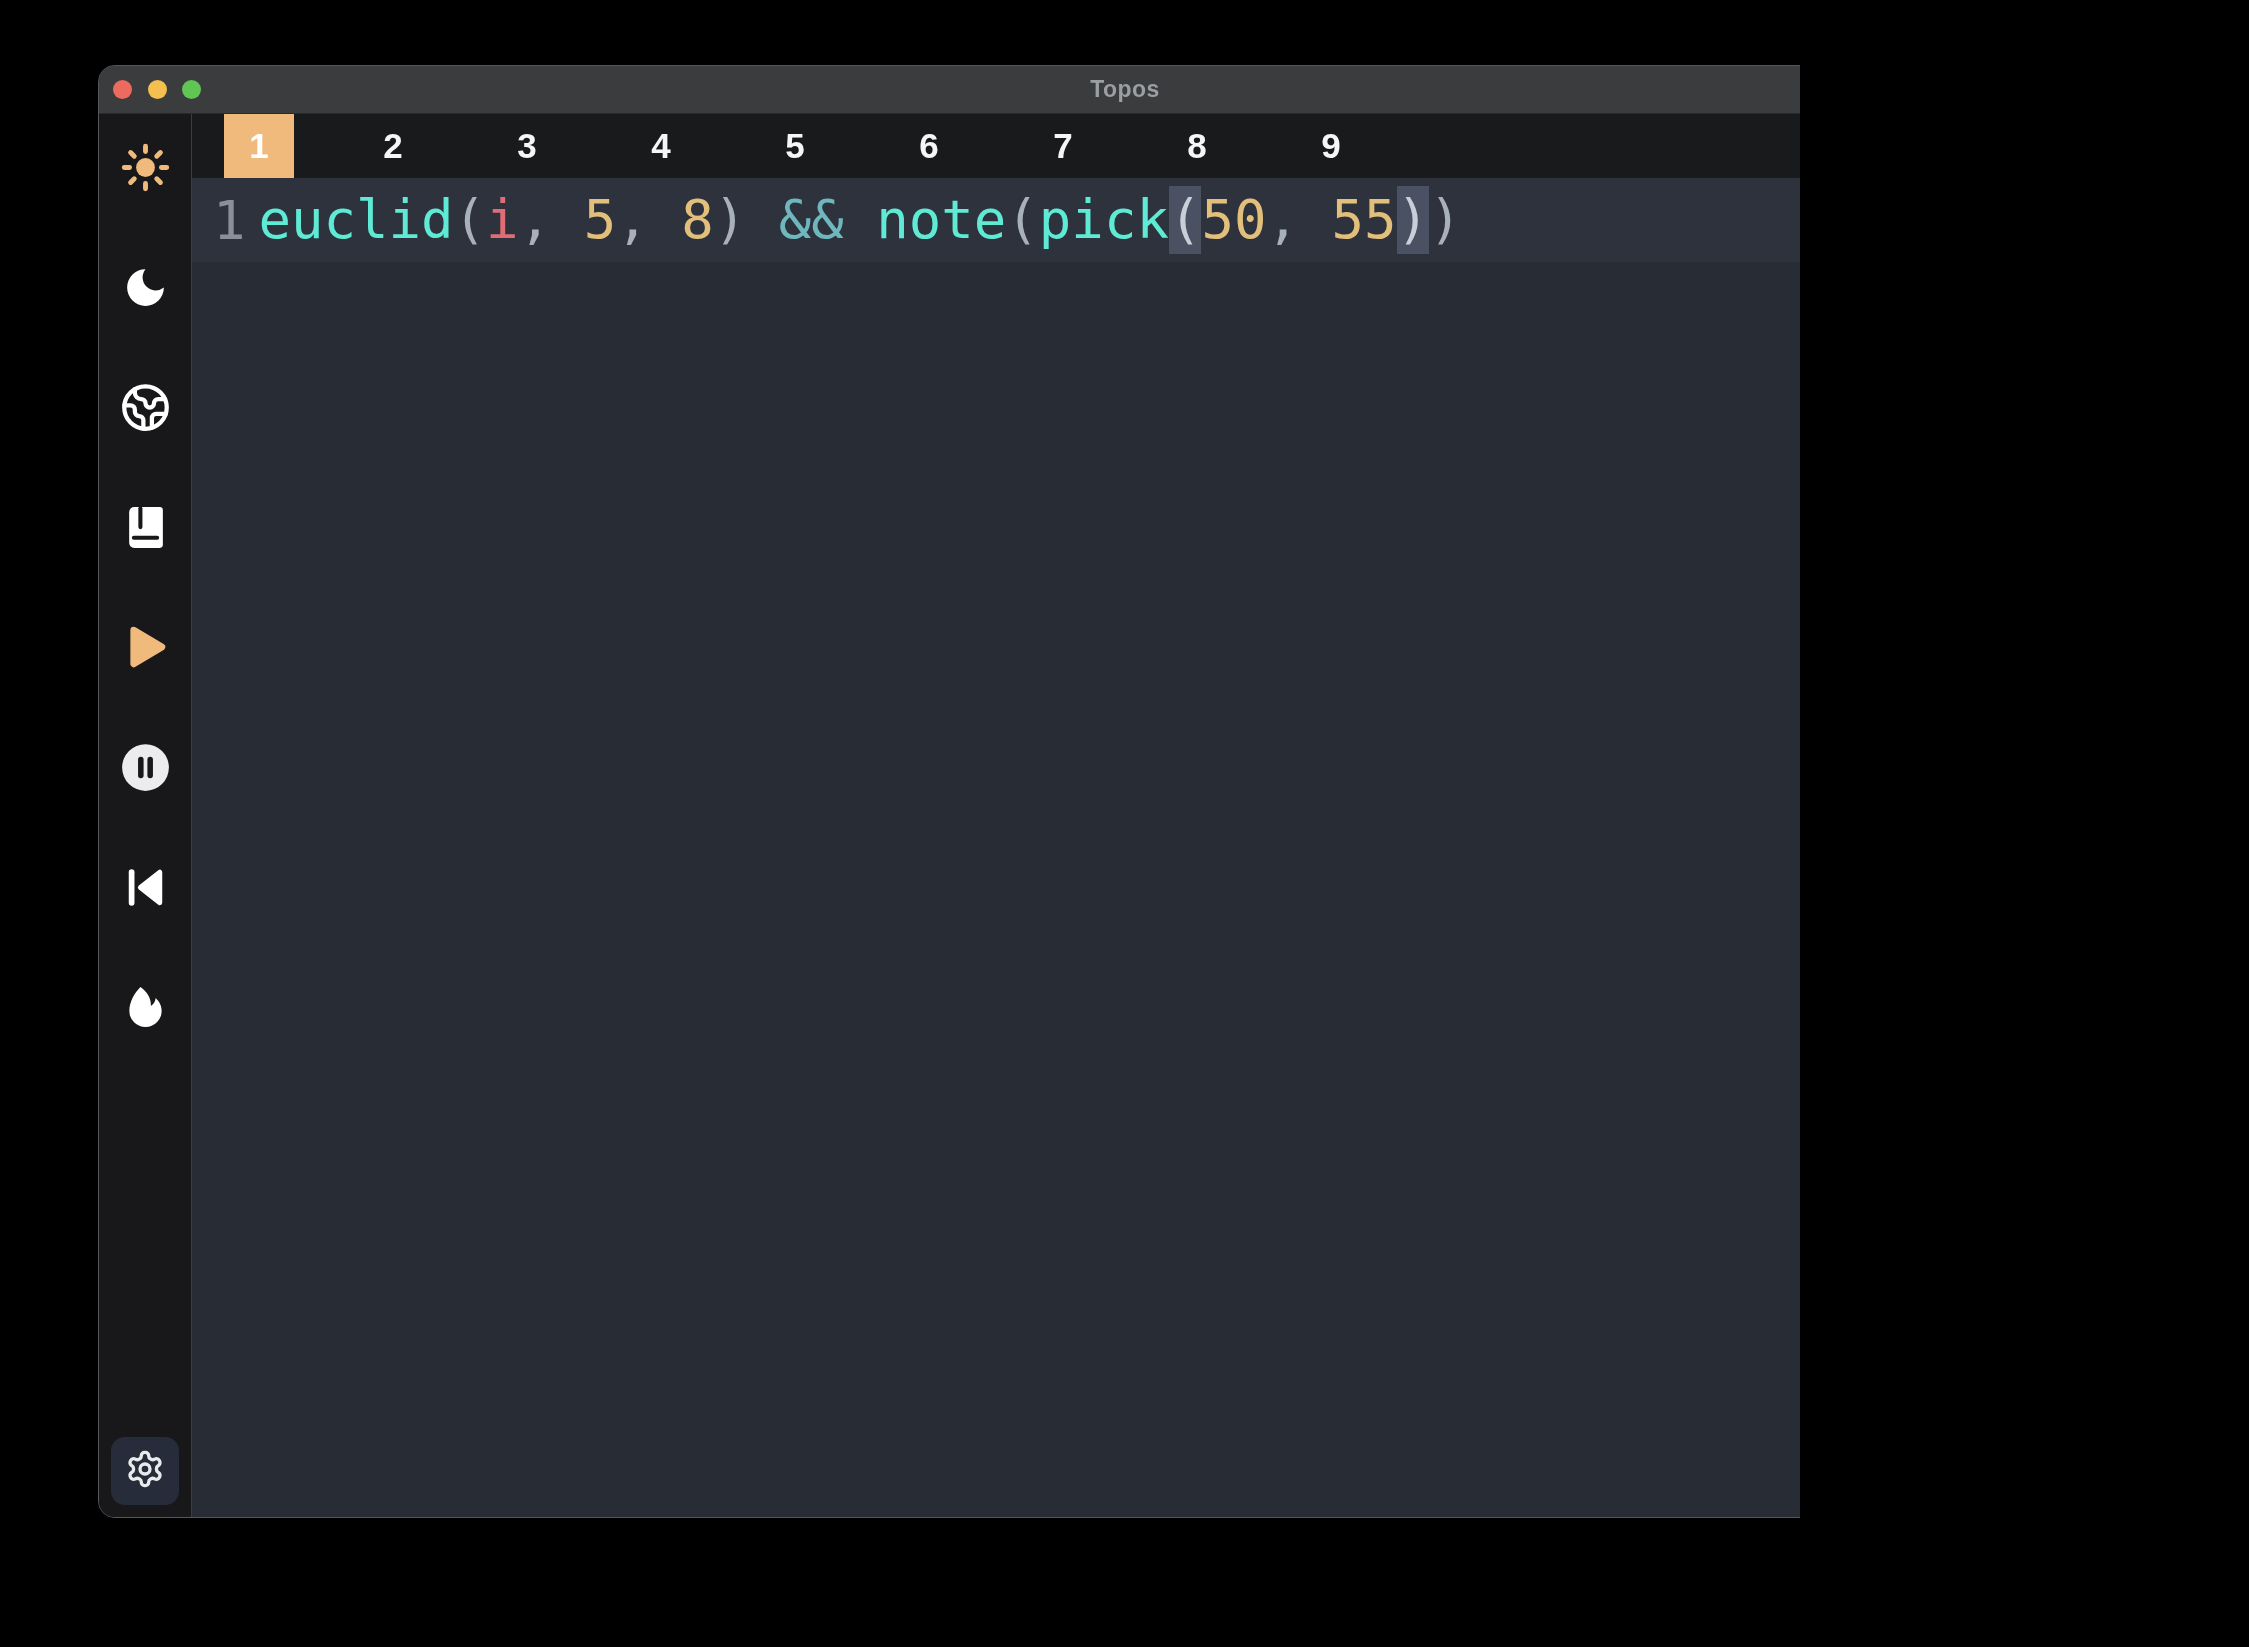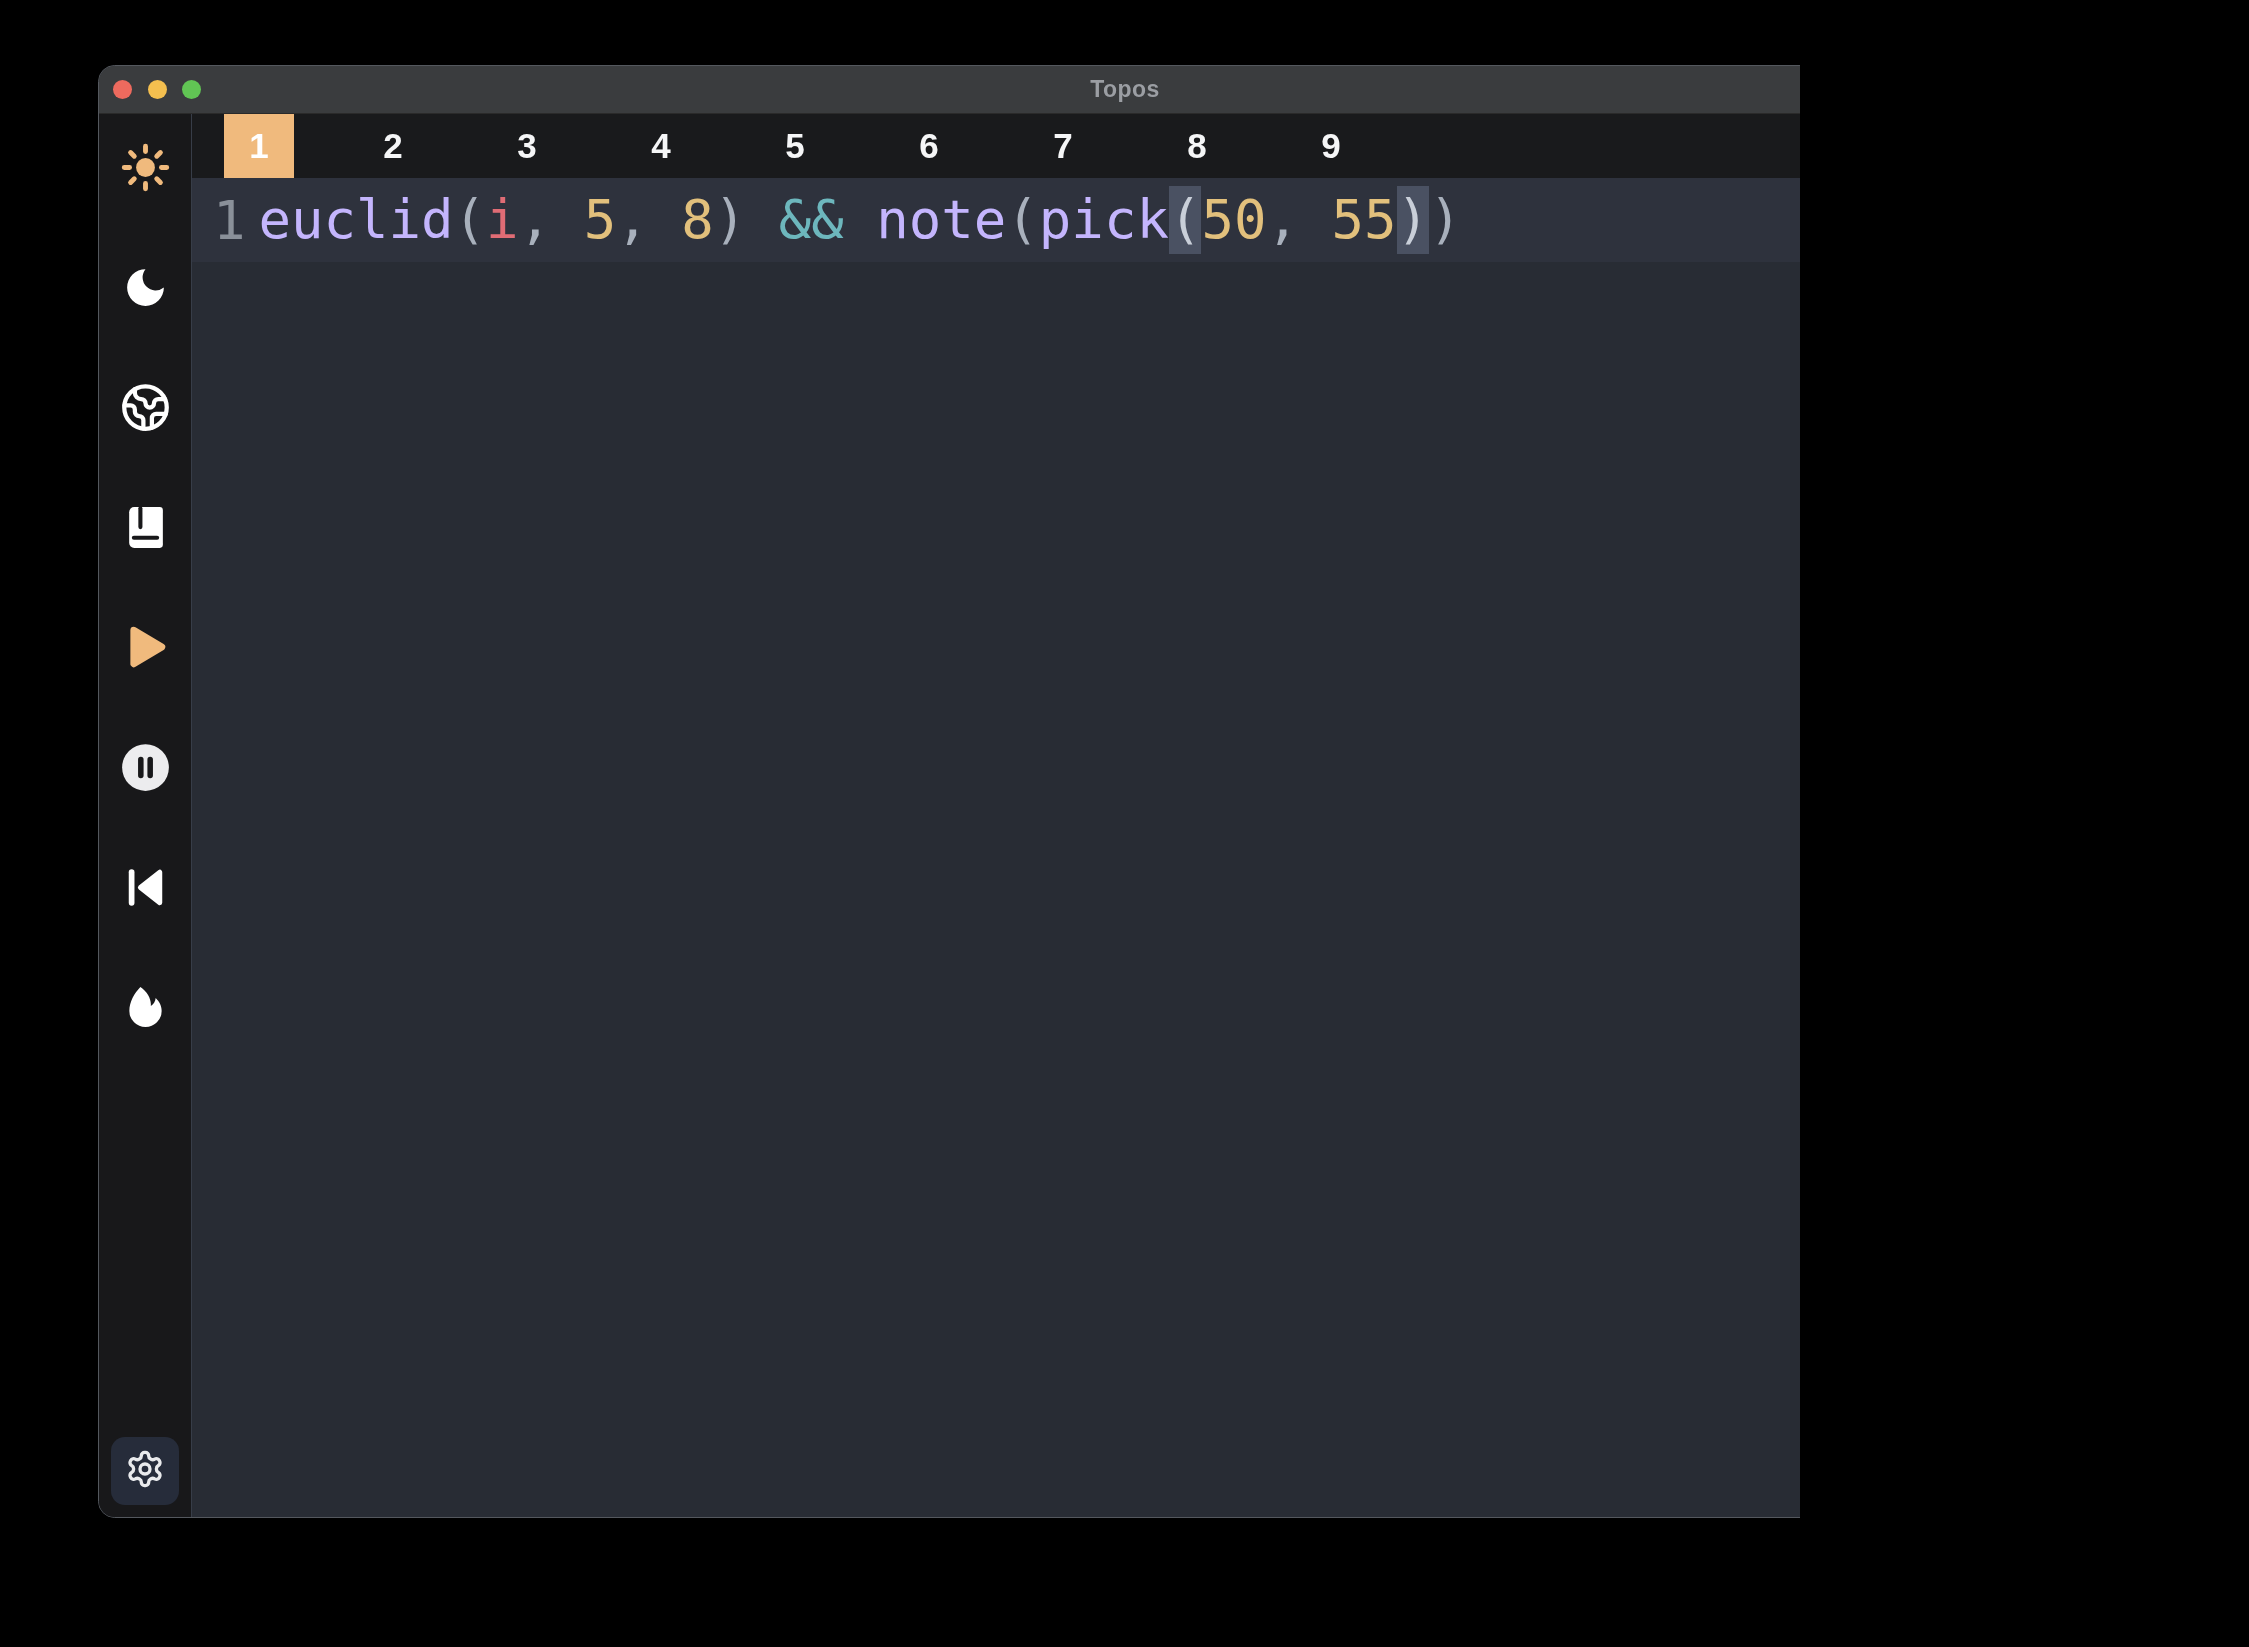--- a/index.html
+++ b/index.html
@@ -28,21 +28,21 @@
   .tab{width:134px;flex:0 0 134px;display:flex;align-items:center;justify-content:center;cursor:pointer;}
   .tab-box{width:70px;height:100%;display:flex;align-items:center;justify-content:center;
            font-size:35px;font-weight:bold;color:#f5f6f7;}
   .tab-box.active{background:#f0ba7d;color:#ffffff;}
   
   .editor{flex:1;background:#282c34;font-family:"DejaVu Sans Mono",monospace;font-size:54px;cursor:text;}
   .code-line{height:84px;background:#2e323d;display:flex;align-items:center;white-space:pre;}
   .gutter{color:#8a9099;padding-left:21px;flex:0 0 auto;}
   .code{margin-left:13px;}
   .code span{display:inline-block;line-height:68px;}
-  .tk-function{color:#c4b5fd;text-align:center;}
+  .tk-function{color:#5eead4;text-align:center;}
   .tk-variable{color:#e06c75;}
   .tk-number{color:#e2c07c;}
   .tk-punctuation{color:#a8b0bc;}
   .tk-operator{color:#6db7bd;}
   .bh{background:#4a5162;color:#c9cfd9 !important;}
 </style>
 </head>
 <body>
 
 <div class="screen">

